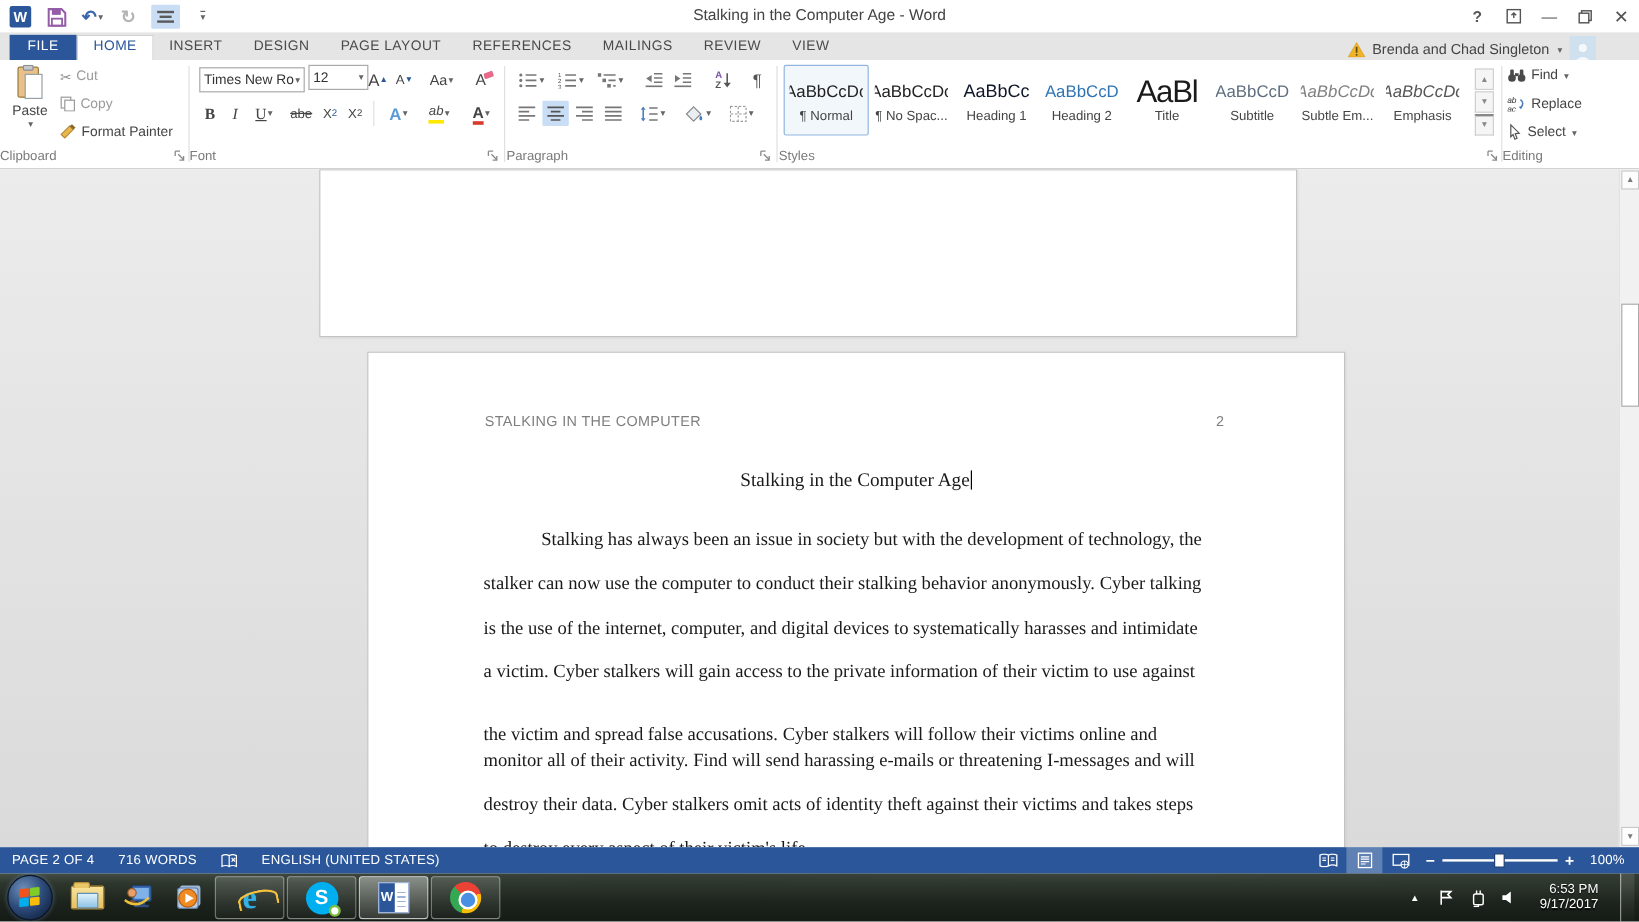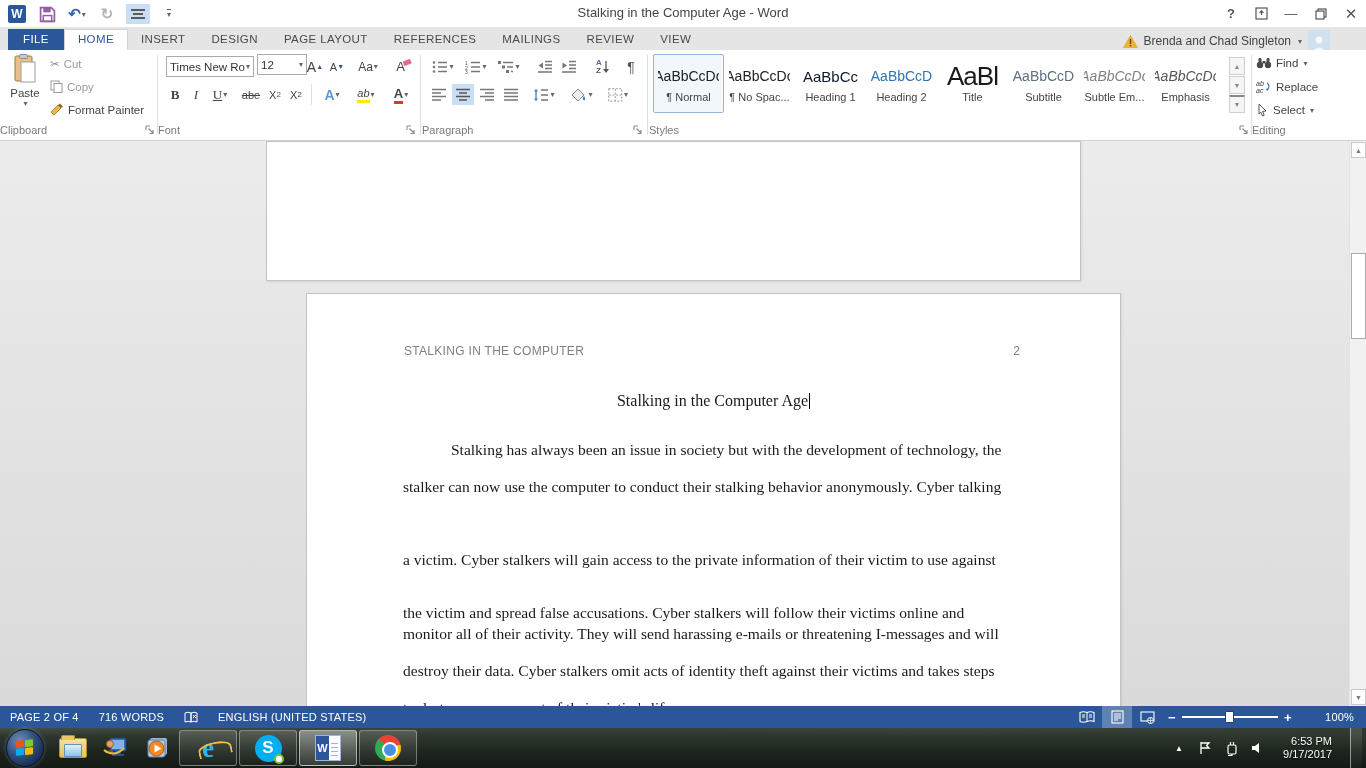--- a/index.html
+++ b/index.html
@@ -76,21 +76,21 @@
   .statusbar { position:absolute; top:706px; left:0; width:1366px; height:22px; background:#2b579a; color:#fff; display:flex; align-items:center; font-size:11px; letter-spacing:.2px; }
   .sb-item { padding:0 10px; display:flex; align-items:center; gap:4px; height:22px; }
   .sb-right { margin-left:auto; display:flex; align-items:center; height:22px; }
   .viewbtn { width:30px; height:22px; display:flex; align-items:center; justify-content:center; }
   .viewbtn.active { background:rgba(255,255,255,.25); }
   .zoom-minus,.zoom-plus { width:20px; text-align:center; font-size:13px; font-weight:bold; }
   .zoom-track { position:relative; width:96px; height:22px; display:flex; align-items:center; }
   .zoom-track .line { width:100%; height:1.5px; background:#fff; }
   .zoom-track .notch { position:absolute; left:47px; top:7px; width:1.5px; height:8px; background:#fff; }
   .zoom-thumb { position:absolute; left:43px; top:5px; width:9px; height:12px; background:#fff; border:1px solid #1e3f6f; border-radius:1px; }
-  .zoom-pct { width:48px; text-align:right; padding-right:12px;margin-left:20px; }
+  .zoom-pct { width:48px; text-align:right; padding-right:12px; }
 
   
   .taskbar { position:absolute; top:728px; left:0; width:1366px; height:40px;
     background:linear-gradient(180deg,#55605355 0,#2e372e 20%,#1d241d 60%,#141a14 100%), linear-gradient(90deg,#3c463c,#27302a 40%,#323b31 70%,#222a24);
     display:flex; align-items:center; }
   .orb { width:38px; height:38px; margin:0 8px 0 6px; border-radius:50%;
     background:radial-gradient(circle at 35% 30%, #6f8fb8 0%, #2f4e7e 45%, #16294a 80%); border:1px solid #0d1726;
     display:flex; align-items:center; justify-content:center; box-shadow:0 0 4px rgba(120,160,220,.5); }
   .orbflag { width:18px; height:16px; display:grid; grid-template-columns:8px 8px; grid-template-rows:7px 7px; gap:1px; transform:skewY(-6deg); }
   .orbflag i { border-radius:1px; }
@@ -471,23 +471,24 @@
 </div>
 
 <div class="docarea">
   <div class="page page1"></div>
   <div class="page page2">
     <div class="doc-header">STALKING IN THE COMPUTER</div>
     <div class="doc-pagenum">2</div>
     <div class="doc-title"><span>Stalking in the Computer Age</span><span class="caret"></span></div>
     <div class="docline indent1" style="top:147px;">Stalking has always been an issue in society but with the development of technology, the</div>
     <div class="docline" style="top:184px;">stalker can now use the computer to conduct their stalking behavior anonymously. Cyber talking</div>
+    <div class="docline" style="top:221px;">is the use of the internet, computer, and digital devices to systematically harasses and intimidate</div>
     <div class="docline" style="top:257px;">a victim. Cyber stalkers will gain access to the private information of their victim to use against</div>
     <div class="docline" style="top:310px;">the victim and spread false accusations. Cyber stalkers will follow their victims online and</div>
-    <div class="docline" style="top:331px;">monitor all of their activity. They will send harassing e-mails or threatening I-messages and will</div>
+    <div class="docline" style="top:331px;">monitor all of their activity. Find will send harassing e-mails or threatening I-messages and will</div>
     <div class="docline" style="top:368px;">destroy their data. Cyber stalkers omit acts of identity theft against their victims and takes steps</div>
     <div class="docline" style="top:405px;">to destroy every aspect of their victim's life.</div>
   </div>
   <div class="scrollbar">
 
     <div class="sb-btn">▲</div>
     <div class="sb-thumb"></div>
     <div class="sb-btn sb-down">▼</div>
   </div>
 </div>

